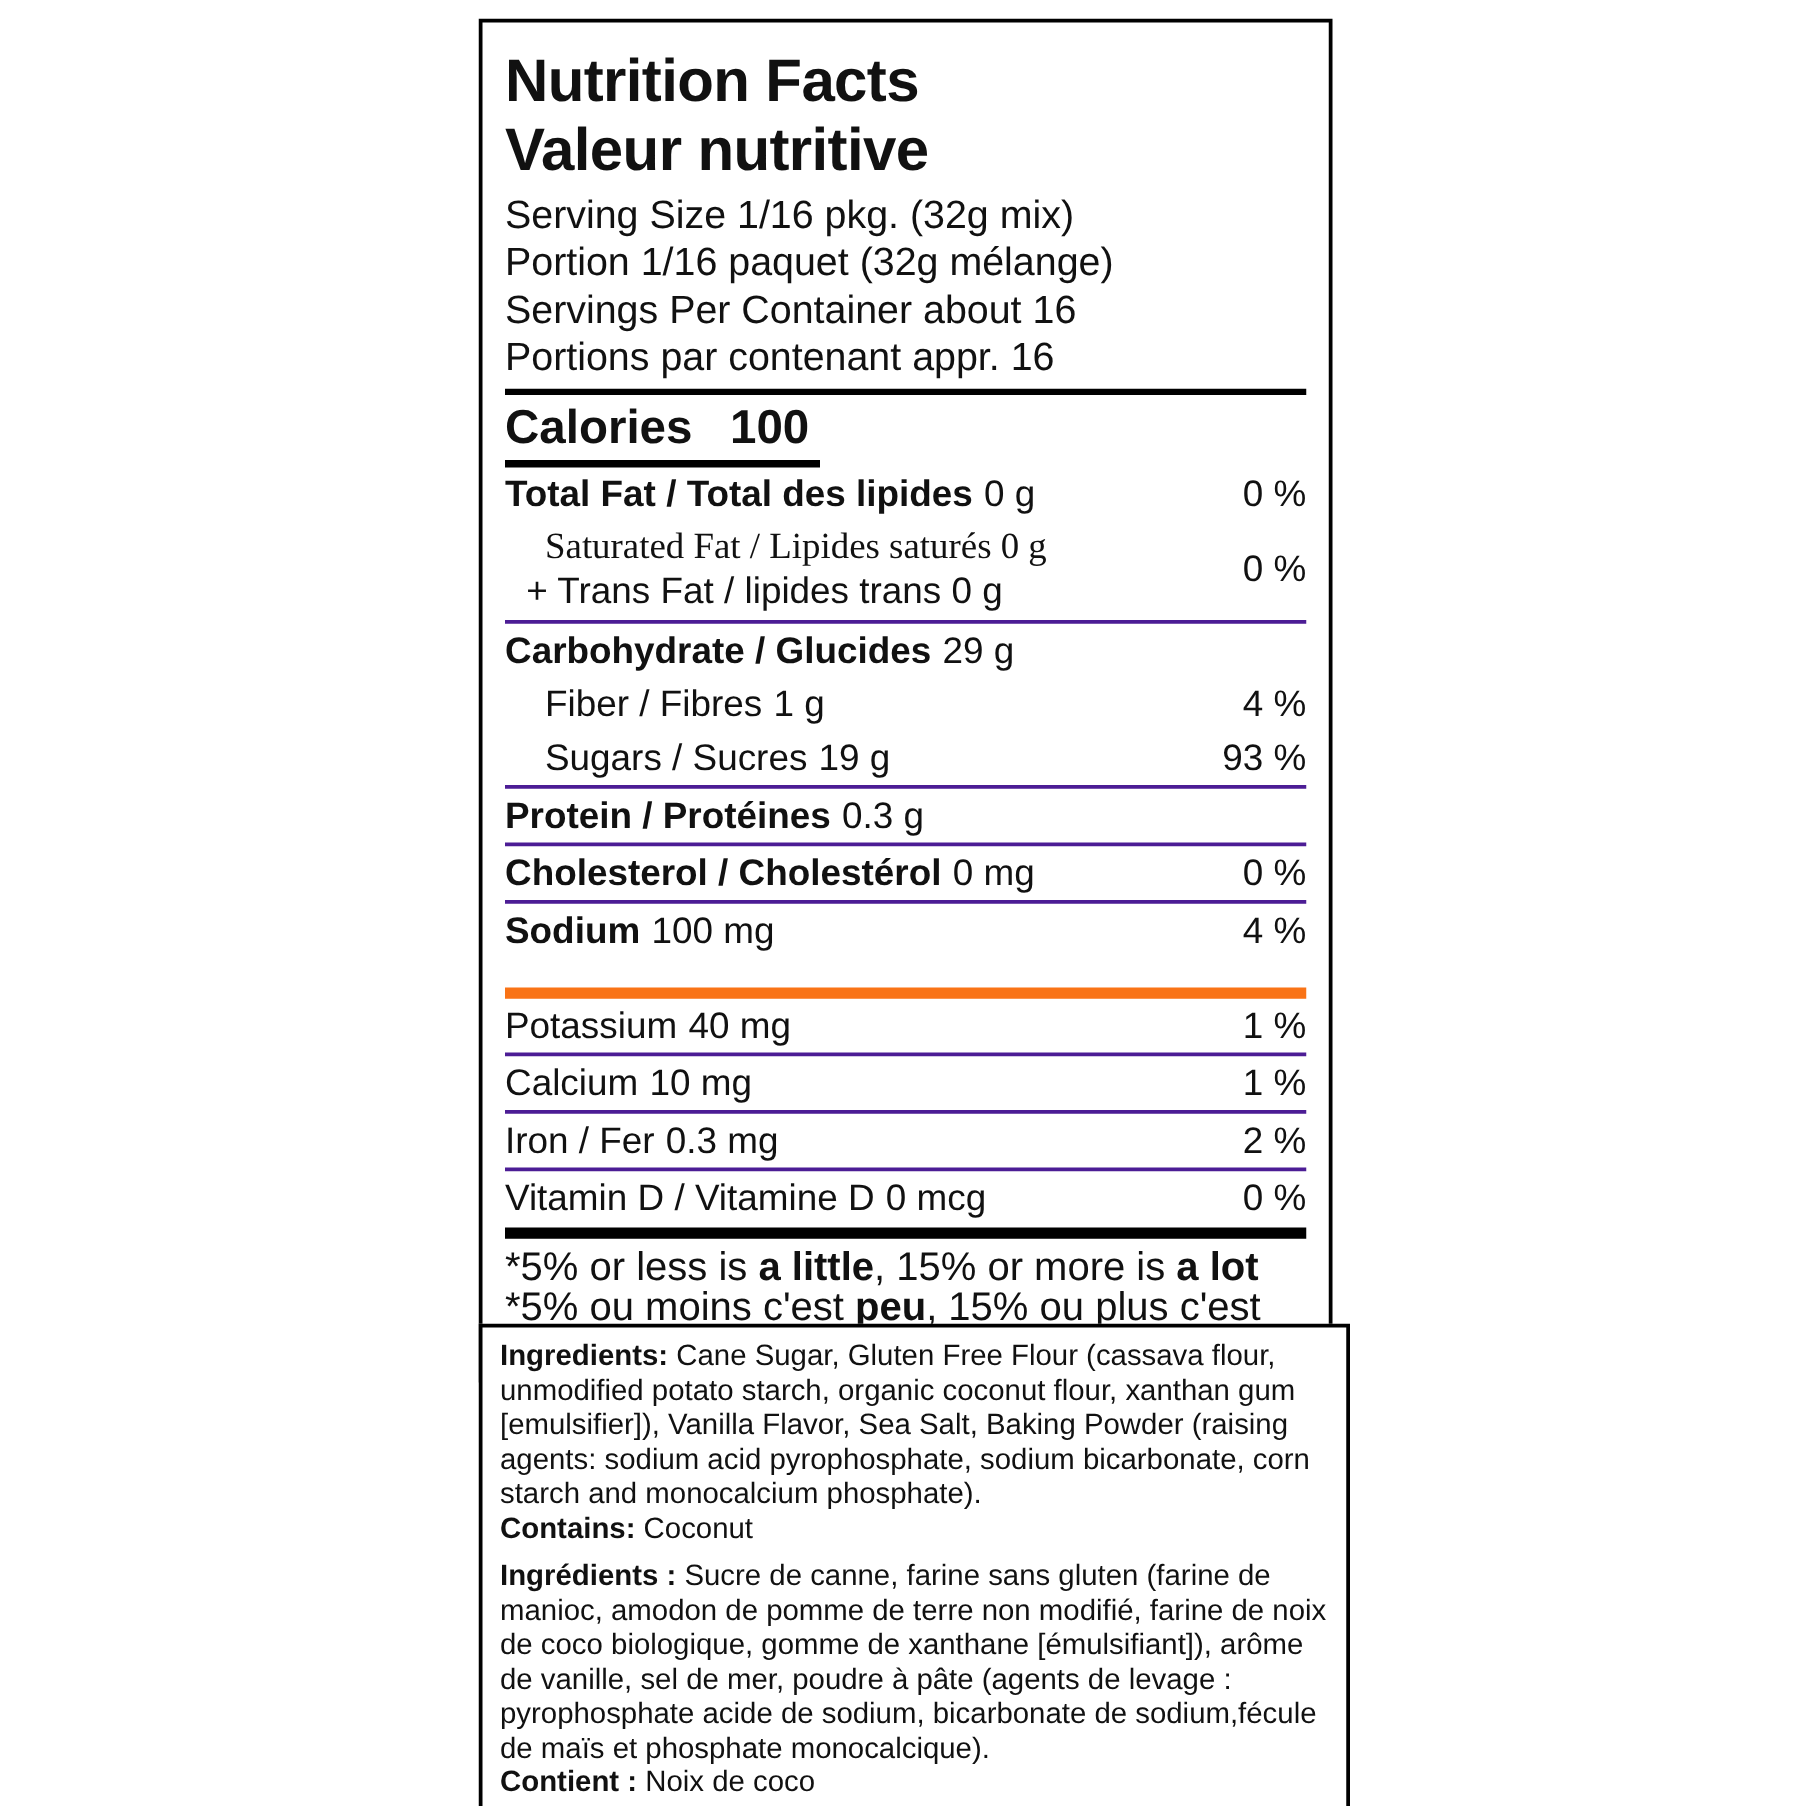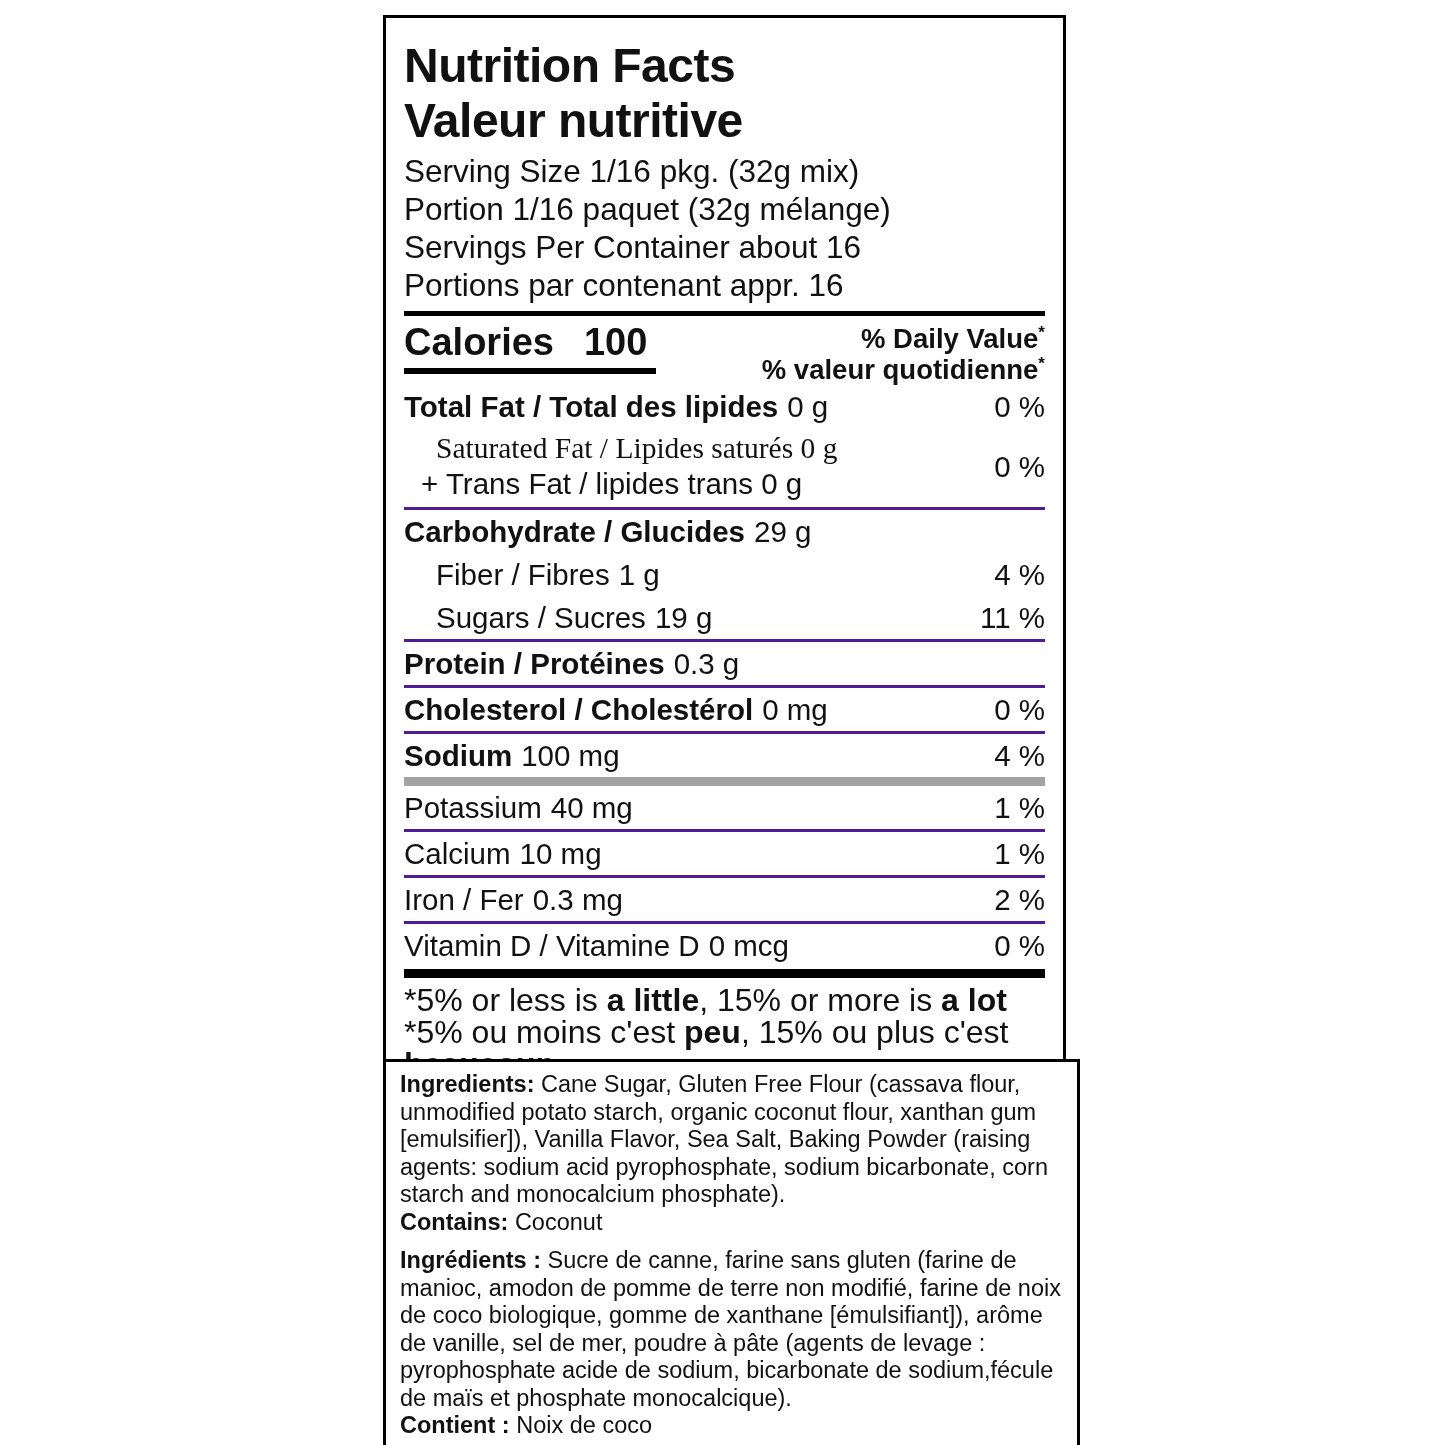--- a/index.html
+++ b/index.html
@@ -23,21 +23,21 @@
   sup { font-size:0.62em; vertical-align:super; line-height:0; }
 
   .row { display:flex; justify-content:space-between; align-items:baseline;
          font-size:29.5px; line-height:35px; padding:4px 0; }
   .row-label { white-space:nowrap; }
   .b   { font-weight:bold; }
   .amt { margin-left:9px; }
   .dv  { white-space:nowrap; }
 
   .t-thin  { border-top:3px solid #4c1d95; }
-  .t-thick { border-top:9px solid #a3a3a3; }
+  .t-thick { border-top:9px solid #f97316;margin-top:24px; }
   .indent .row-label { padding-left:32px; }
 
   .satrans { align-items:center; padding:3px 0 6px; }
   .ind1 { padding-left:32px;font-family:Liberation Serif, serif; }
   .ind2 { padding-left:17px; }
 
   .fnotes { border-top:9px solid #000; margin-top:2px; padding-top:6px;
             font-size:32px; line-height:32px; }
 
   .ing-box { position:absolute; left:383px; top:1059px; width:697px;
@@ -60,24 +60,20 @@
     <div class="serving-line">Portions par contenant appr. 16</div>
   </div>
 
   <div class="div-med"></div>
 
   <div class="cal-block">
     <div class="cal-left">
       <span>Calories</span><span class="cal-value">100</span>
       <div class="cal-bar"></div>
     </div>
-    <div class="dv-head">
-      <div><span>% Daily Value</span><sup>*</sup></div>
-      <div><span>% valeur quotidienne</span><sup>*</sup></div>
-    </div>
   </div>
 
   <div class="row">
     <div class="row-label"><span class="b">Total Fat / Total des lipides</span><span class="amt">0 g</span></div>
     <div class="dv">0 %</div>
   </div>
 
   <div class="row satrans">
     <div class="row-label">
       <div class="ind1">Saturated Fat / Lipides saturés 0 g</div>
@@ -91,21 +87,21 @@
     <div class="dv"></div>
   </div>
 
   <div class="row indent">
     <div class="row-label"><span>Fiber / Fibres</span><span class="amt">1 g</span></div>
     <div class="dv">4 %</div>
   </div>
 
   <div class="row indent">
     <div class="row-label"><span>Sugars / Sucres</span><span class="amt">19 g</span></div>
-    <div class="dv">11 %</div>
+    <div class="dv">93 %</div>
   </div>
 
   <div class="row t-thin">
     <div class="row-label"><span class="b">Protein / Protéines</span><span class="amt">0.3 g</span></div>
     <div class="dv"></div>
   </div>
 
   <div class="row t-thin">
     <div class="row-label"><span class="b">Cholesterol / Cholestérol</span><span class="amt">0 mg</span></div>
     <div class="dv">0 %</div>

